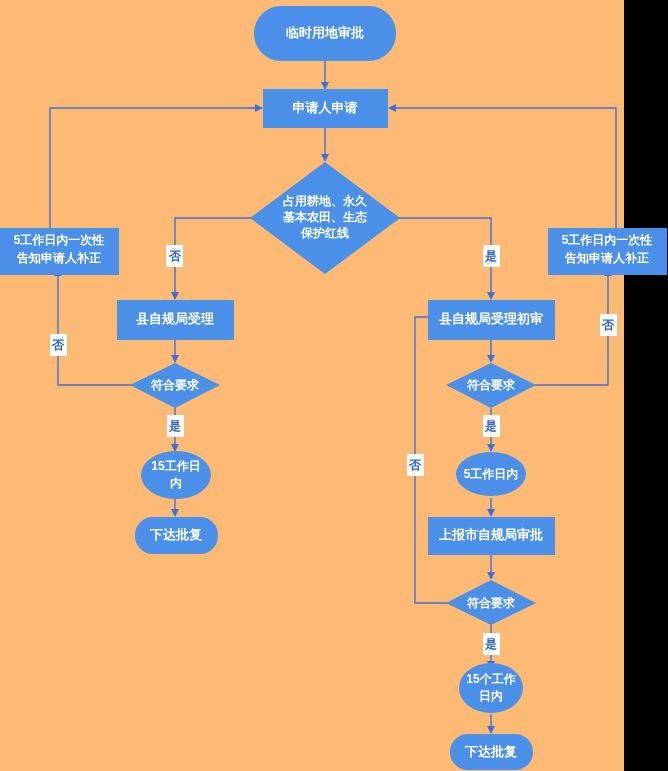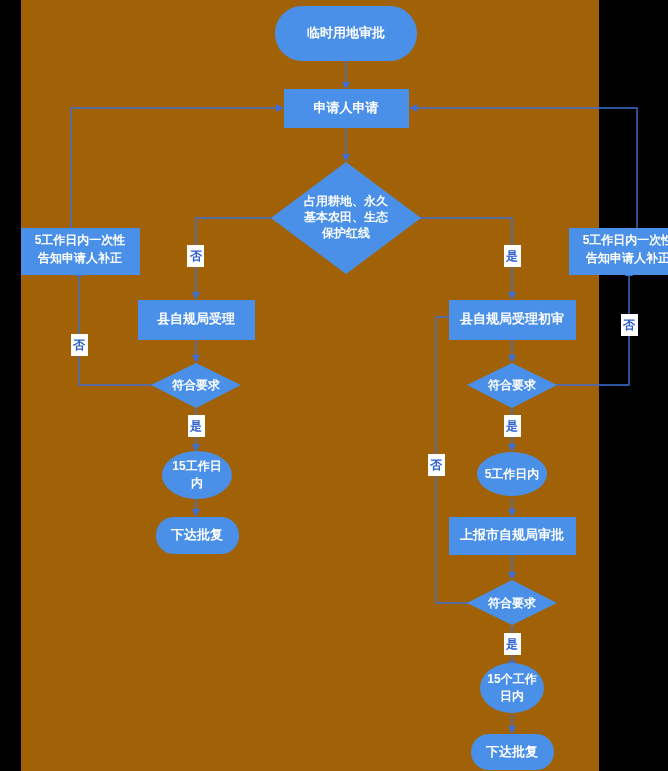--- a/index.html
+++ b/index.html
@@ -9,24 +9,23 @@
     background: #000000;
   }
   body {
     width: 668px;
     height: 771px;
     overflow: hidden;
     font-family: "Liberation Sans", "DejaVu Sans", sans-serif;
   }
   #flow-root {
     position: relative;
-    width: 578px;
+    width: 624px;
     height: 771px;
-    background: #a16207;
-    margin-left: 21px;
+    background: #fdba74;
   }
   svg#flowchart {
     display: block;
     width: 668px;
     height: 771px;
   }
   .node-shape {
     fill: #4a90e8;
     stroke: none;
   }

